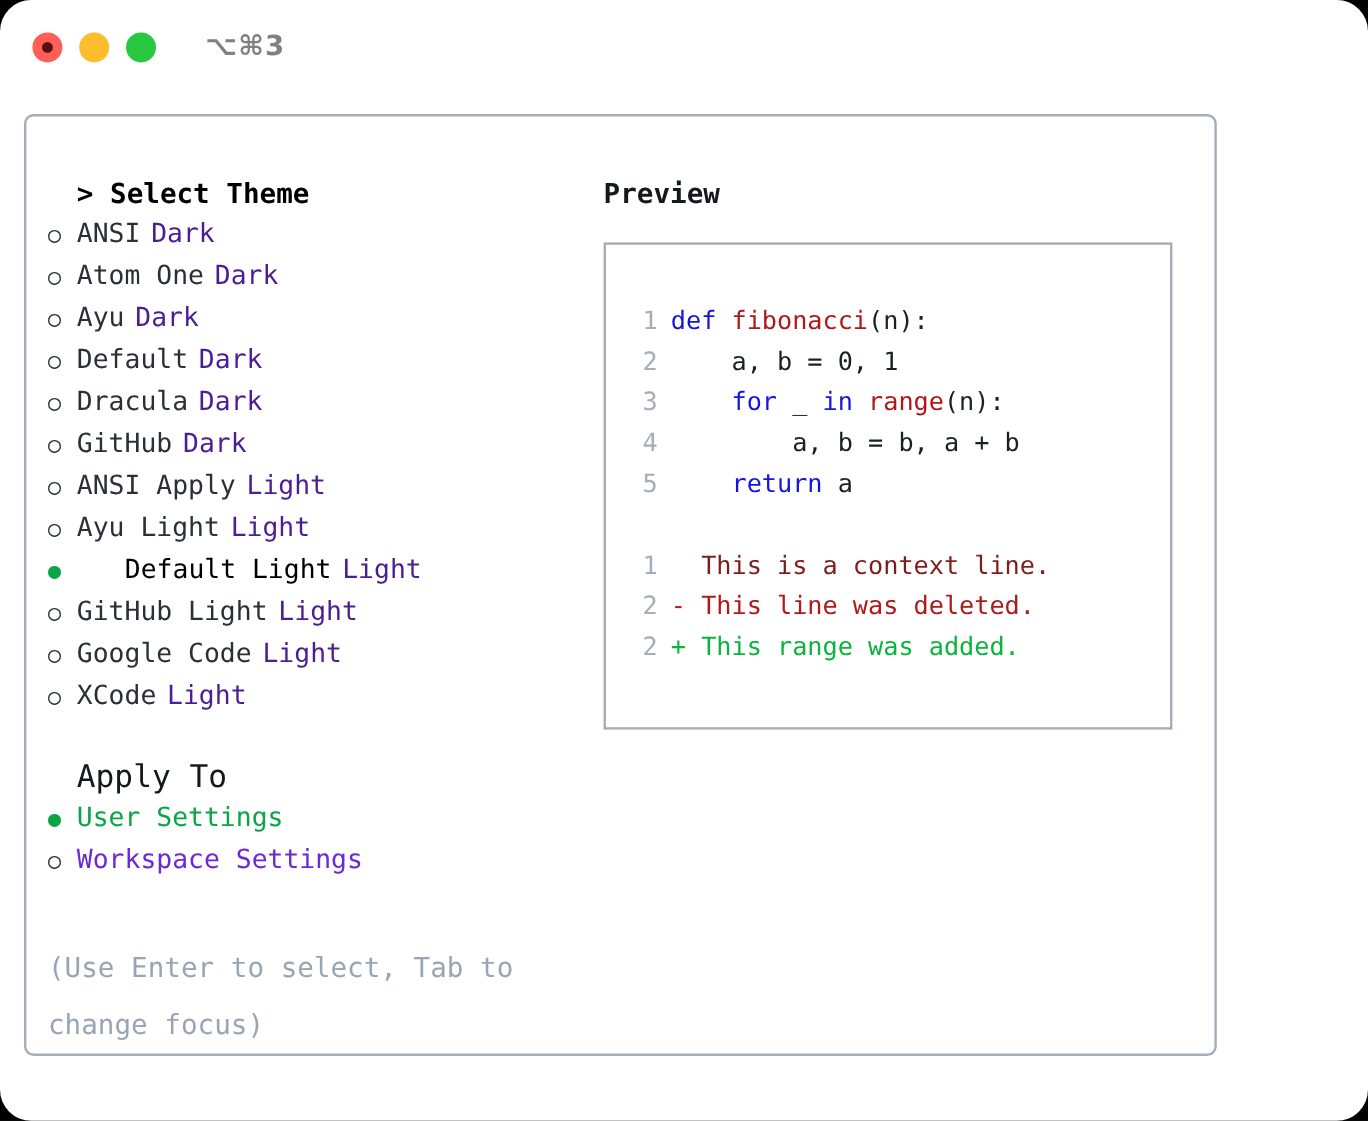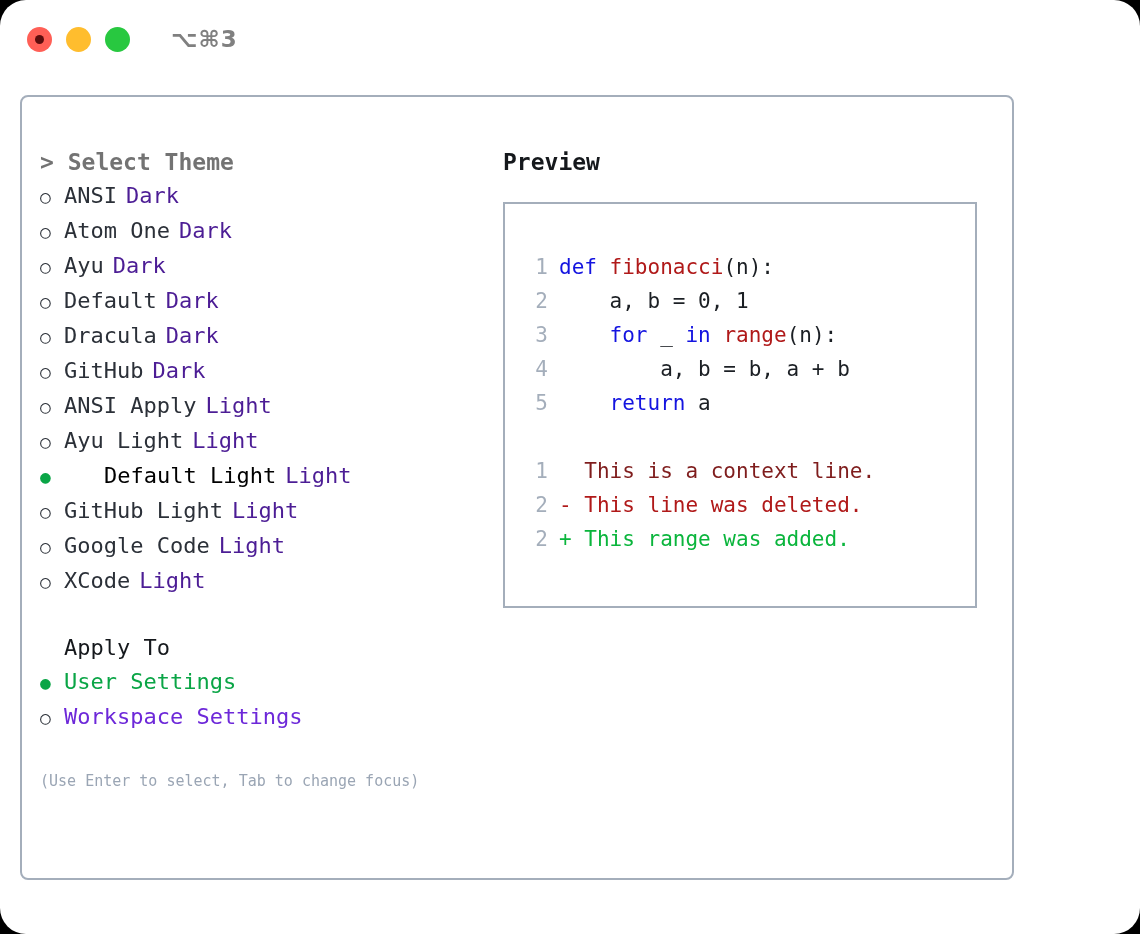--- a/index.html
+++ b/index.html
@@ -86,23 +86,24 @@
   
   .left-col {
     position: absolute;
     left: 18px;
     top: 48px;
     width: 430px;
   }
   .section-header {
     font-size: 23px;
     font-weight: bold;
-    color: #737373;
-    line-height: 34px;
-    white-space: pre;
+    color: #000000;
+    line-height: 34px;
+    white-space: pre;
+    margin-left: 24px;
   }
   .theme-list { margin: 0; padding: 0; list-style: none; }
   .theme-row {
     display: flex;
     align-items: baseline;
     line-height: 34px;
     font-size: 22px;
     white-space: pre;
   }
   .bullet {
@@ -112,40 +113,40 @@
     font-size: 18px;
     text-align: left;
   }
   .bullet.on { color: #0aa546; }
   .theme-name { color: #2b3038; }
   .theme-row.selected .theme-name { color: #000000; margin-left: 40px; }
   .theme-kind { color: #4c1d95; padding-left: 9px; }
 
   .apply-block { margin-top: 32px; }
   .apply-title {
-    font-size: 22px;
+    font-size: 26px;
     color: #15181c;
     line-height: 34px;
     padding-left: 24px;
     white-space: pre;
   }
   .apply-row {
     display: flex;
     align-items: baseline;
     line-height: 34px;
     font-size: 22px;
     white-space: pre;
   }
   .apply-label { color: #6d28d9; }
   .apply-row.selected .apply-label { color: #0aa546; }
 
   .hint {
-    margin-top: 30px;
-    font-size: 15px;
-    line-height: 32px;
+    margin-top: 48px;
+    font-size: 23px;
+    line-height: 48px;
     color: #9aa5b4;
     width: 400px;
   }
 
   
   .right-col {
     position: absolute;
     left: 481px;
     top: 48px;
     width: 490px;

